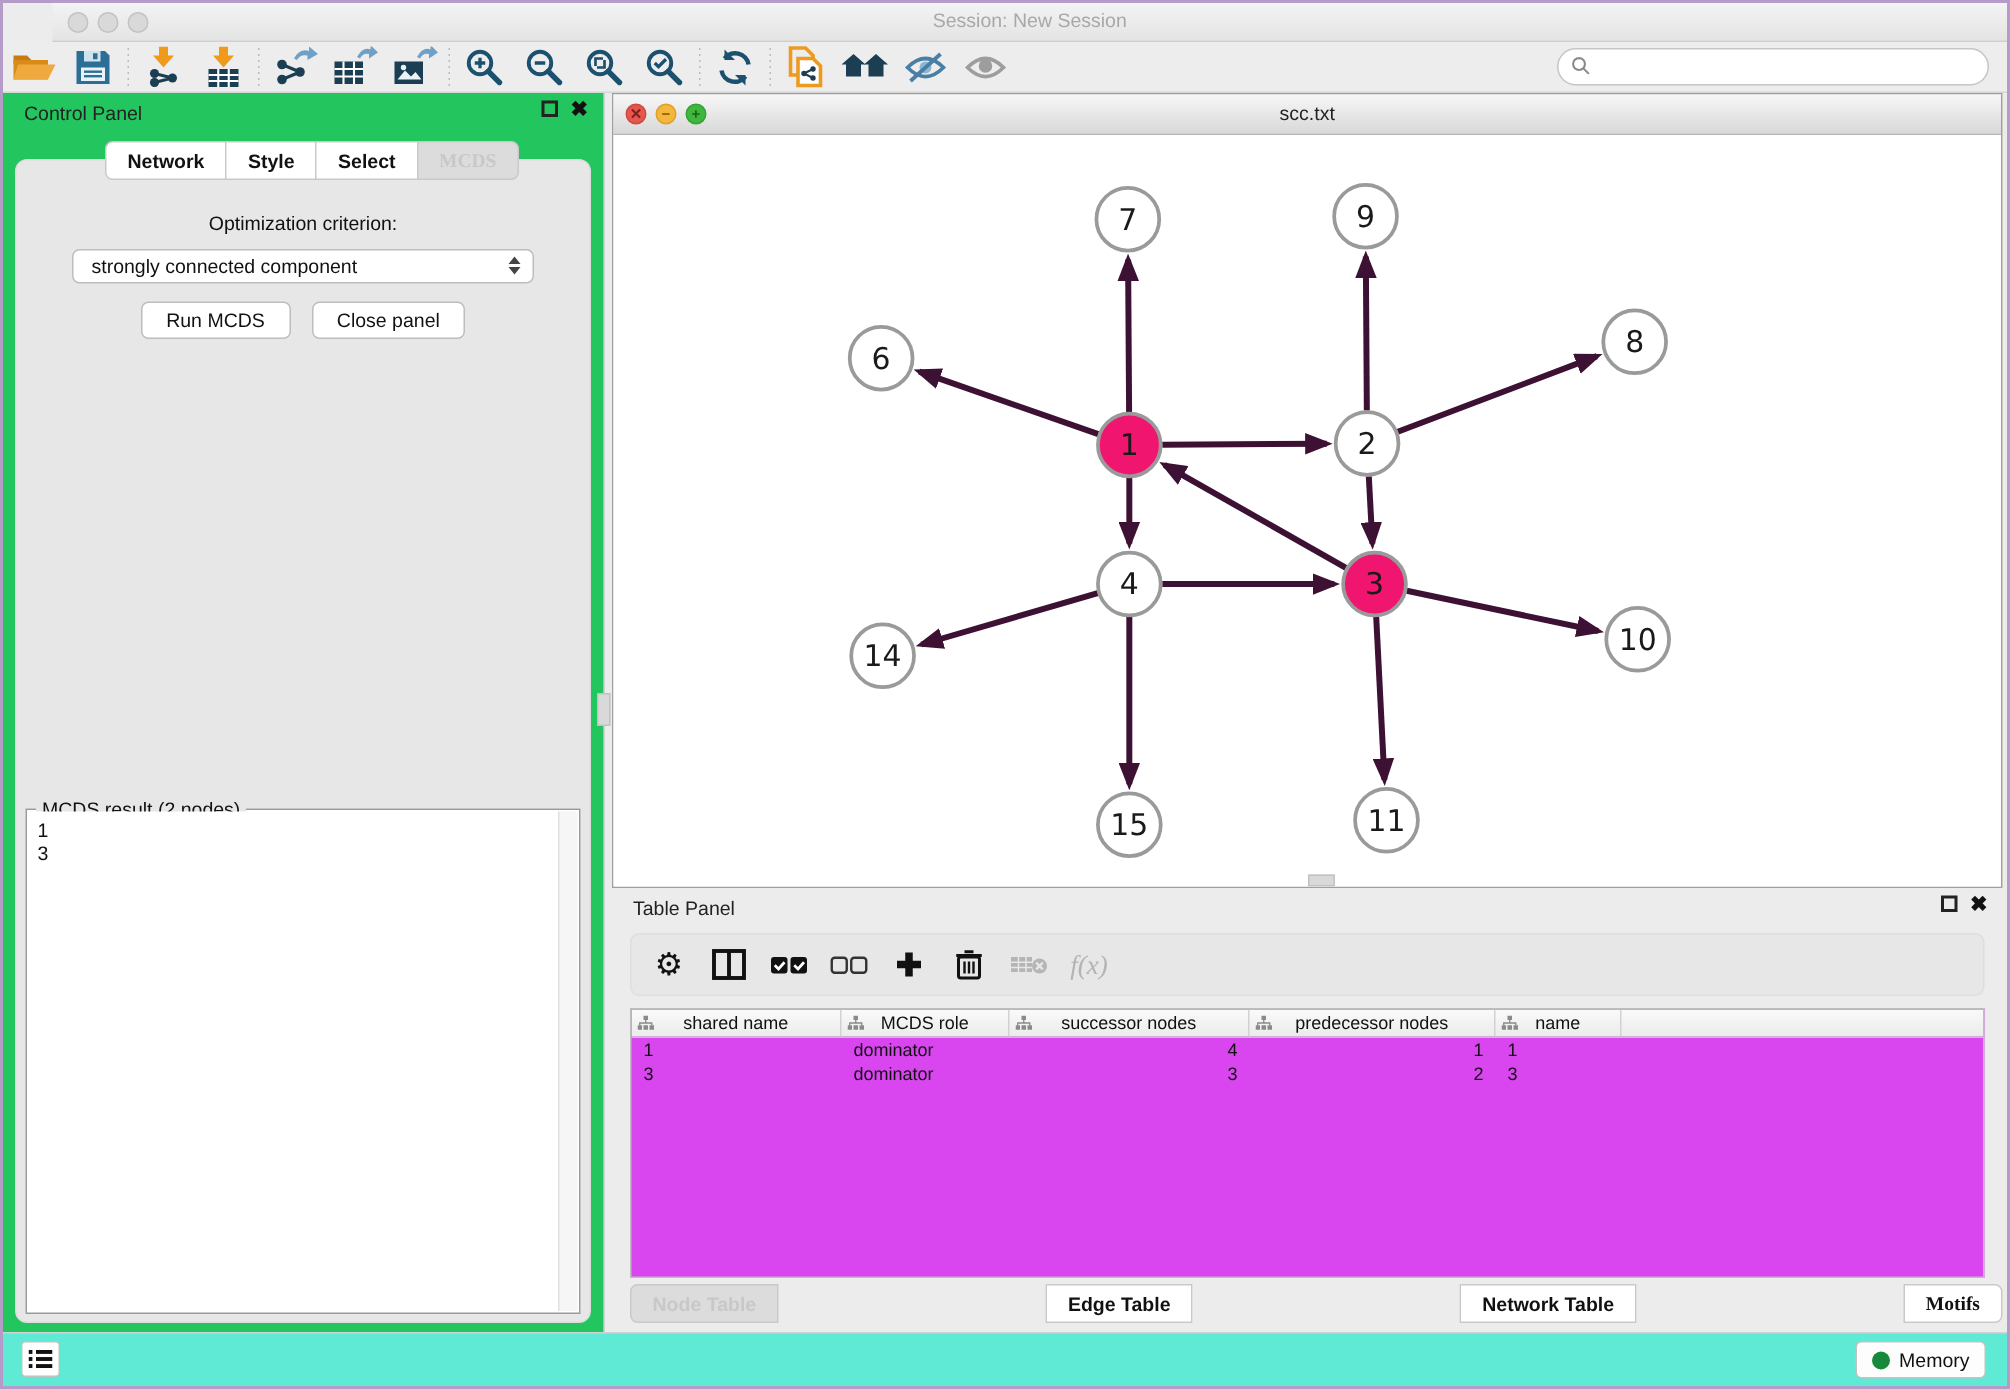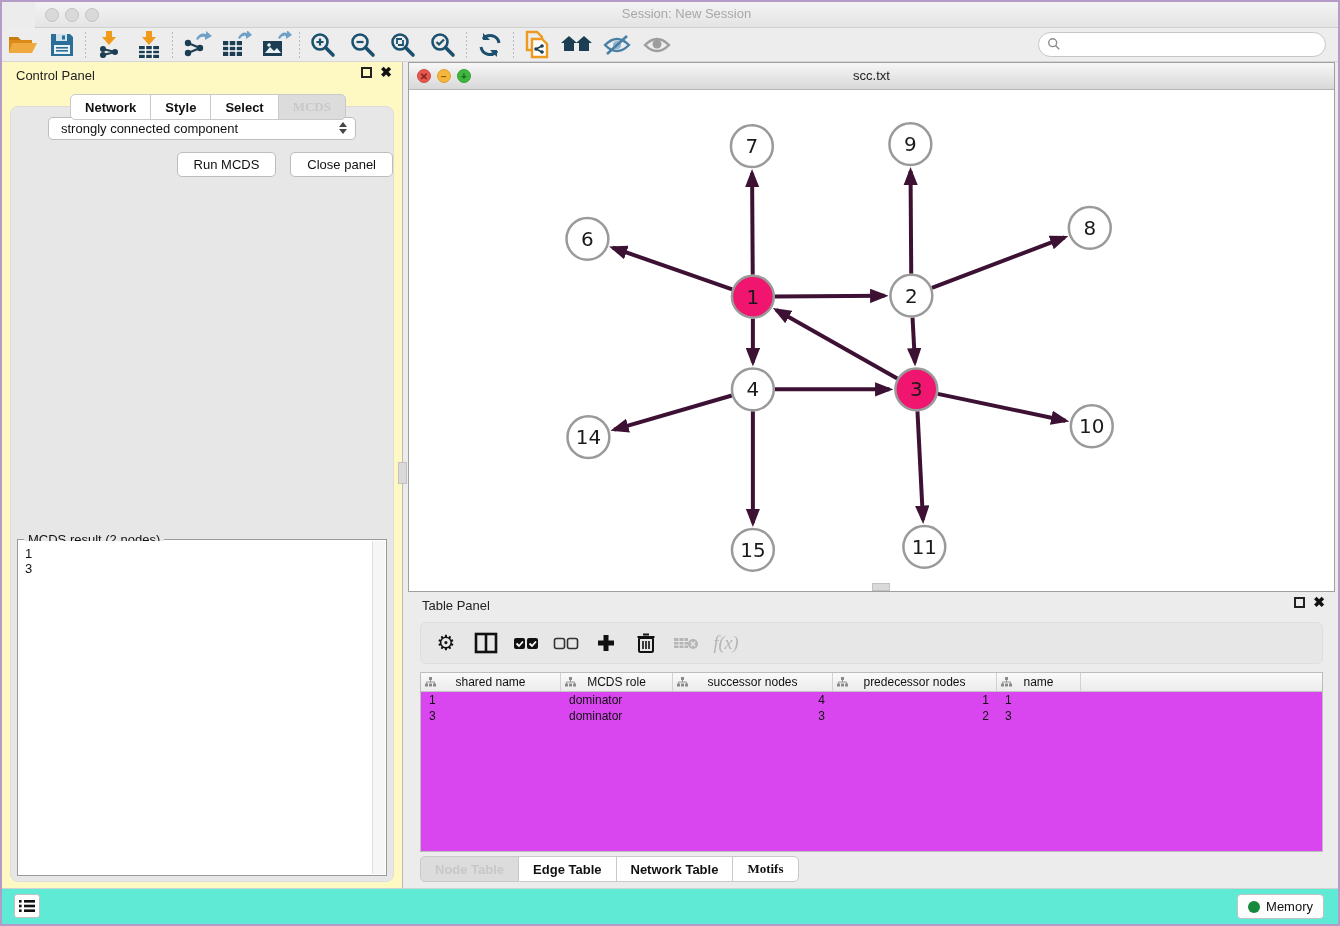--- a/index.html
+++ b/index.html
@@ -25,21 +25,21 @@
             background-size:1px 4px; }
   .search-wrap { position:absolute; right:12px; top:4px; }
   .search-box { width:288px; height:25px; border:1px solid #c6c6c6; border-radius:13px;
                 background:#fff; font-size:12px; padding:0 10px 0 28px; outline:none; color:#333;}
   .search-glyph { position:absolute; left:9px; top:5px; width:14px; height:14px; }
 
   
   .main { position:relative; display:flex; height:826px; }
 
   
-  .control-panel { position:relative; width:400px; height:100%; background:#fef9c3; }
+  .control-panel { position:relative; width:400px; height:100%; background:#22c55e; }
   .cp-header { position:relative; height:26px; }
   .cp-title, .tp-title { position:absolute; left:14px; top:6px; font-size:13px; color:#222; }
   .panel-btns { position:absolute; right:10px; top:5px; display:flex; gap:8px; }
   .float-glyph { width:11px; height:11px; border:2px solid #222; display:inline-block; }
   .close-glyph { font-size:14px; font-weight:bold; color:#111; line-height:11px; }
   .cp-tabs { position:relative; display:flex; justify-content:center; margin-top:6px; z-index:2; }
   .seg-tab { border:1px solid #c9c9c9; background:#fff; font-size:13px; font-weight:600;
              color:#111; padding:4px 14px; margin-left:-1px; cursor:pointer;
              font-family:"Liberation Sans",sans-serif; }
   .seg-tab:first-child { border-radius:5px 0 0 5px; margin-left:12px; }
@@ -49,21 +49,21 @@
              background:#e7e7e7; border:1px solid #dddddd; border-radius:8px; }
   .opt-label { text-align:center; margin-top:34px; font-size:13px; color:#111; }
   .dropdown { position:relative; margin:10px auto 0; width:308px; height:23px; background:#fff;
               border:1px solid #bdbdbd; border-radius:5px; font-size:13px; color:#111;
               padding:3px 11px 0 12px; cursor:pointer; }
   .dd-arrows { position:absolute; right:8px; top:4px; display:flex; flex-direction:column; gap:2px; }
   .dd-arrows i { display:block; width:0; height:0; border-left:4px solid transparent;
                  border-right:4px solid transparent; }
   .dd-up { border-bottom:5px solid #444; }
   .dd-down { border-top:5px solid #444; }
-  .cp-buttons { display:flex; justify-content:flex-end; gap:14px; margin-top:12px; }
+  .cp-buttons { display:flex; justify-content:center; gap:14px; margin-top:12px; }
   .push-btn { background:#fff; border:1px solid #bdbdbd; border-radius:5px; font-size:13px;
               color:#111; padding:4px 16px; cursor:pointer; font-family:"Liberation Sans",sans-serif; }
   .result-box { position:absolute; left:6px; right:6px; top:432px; bottom:5px;
                 border:1px solid #9a9a9a; background:#fff;padding-left:25px; }
   .result-legend { position:absolute; top:-8px; left:6px; background:#e7e7e7; padding:0 4px;
                    font-size:13px; color:#111; }
   .result-text { position:absolute; inset:1px 14px 1px 1px; background:#fff; font-size:13px;
                  color:#111; padding:5px 6px; white-space:pre-line; overflow:hidden; }
   .result-scroll { position:absolute; top:1px; bottom:1px; right:1px; width:13px;
                    background:#f6f6f6; border-left:1px solid #e0e0e0; }
@@ -102,21 +102,21 @@
   .fx-glyph { font-family:"Liberation Serif",serif; font-style:italic; font-size:18px; color:#b4b4b4; }
   .tp-table { position:absolute; left:12px; right:12px; top:80px; bottom:36px; background:#d946ef;
               border:1px solid #bdbdbd; overflow:hidden; font-size:12px; }
   .tbl-header { display:flex; background:linear-gradient(#fafafa,#ebebeb);
                 border-bottom:1px solid #c4c4c4; height:19px; }
   .tbl-hcell { display:flex; align-items:center; justify-content:center; gap:5px;
                border-right:1px solid #d2d2d2; color:#111; font-size:12px; position:relative; }
   .tbl-hcell svg { position:absolute; left:4px; }
   .tbl-row { display:flex; height:16px; }
   .tbl-cell { padding:1px 8px 0 8px; color:#111; overflow:hidden; white-space:nowrap; }
-  .tp-tabs { position:absolute; left:0; right:0; bottom:6px; display:flex; justify-content:flex-start; }
+  .tp-tabs { position:absolute; left:0; right:0; bottom:6px; display:flex; justify-content:space-between; }
 
   
   .statusbar { position:relative; height:36px; background:#5eead4; border-top:1px solid #d2d2d2; }
   .list-btn { position:absolute; left:12px; top:5px; width:26px; height:24px; background:#fdfdfd;
               border:1px solid #c2c2c2; border-radius:3px; display:flex; align-items:center;
               justify-content:center; cursor:pointer; }
   .memory-btn { position:absolute; right:14px; top:5px; height:25px; background:#fdfdfd;
                 border:1px solid #c2c2c2; border-radius:4px; display:flex; align-items:center;
                 gap:6px; padding:0 10px; font-size:13px; color:#111; cursor:pointer; }
   .mem-dot { width:12px; height:12px; border-radius:50%; background:#168a3a; }
@@ -281,20 +281,21 @@
           <span class="close-glyph">✖</span>
         </span>
       </div>
       <div class="cp-tabs" id="cp-tabs">
           <button class="seg-tab">Network</button>
           <button class="seg-tab">Style</button>
           <button class="seg-tab">Select</button>
           <button class="seg-tab active">MCDS</button>
         </div>
       <div class="cp-body">
+        <div class="opt-label">Optimization criterion:</div>
         <div class="dropdown">
           <span>strongly connected component</span>
           <span class="dd-arrows">
               <i class="dd-up"></i>
               <i class="dd-down"></i>
             </span>
         </div>
         <div class="cp-buttons">
           <button class="push-btn">Run MCDS</button>
           <button class="push-btn">Close panel</button>

